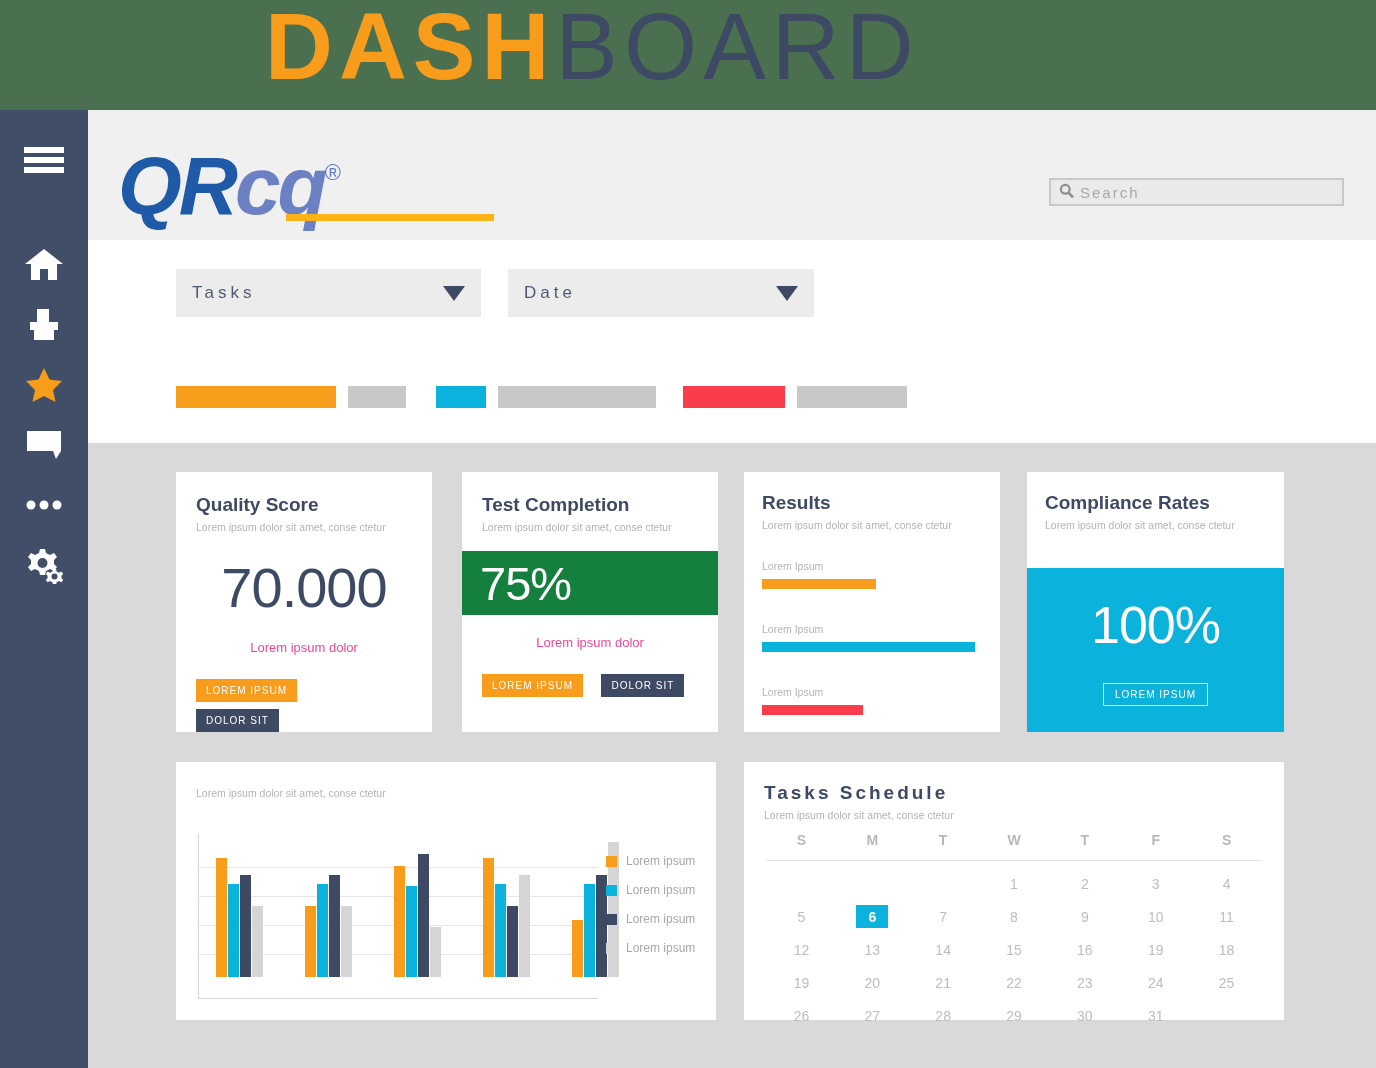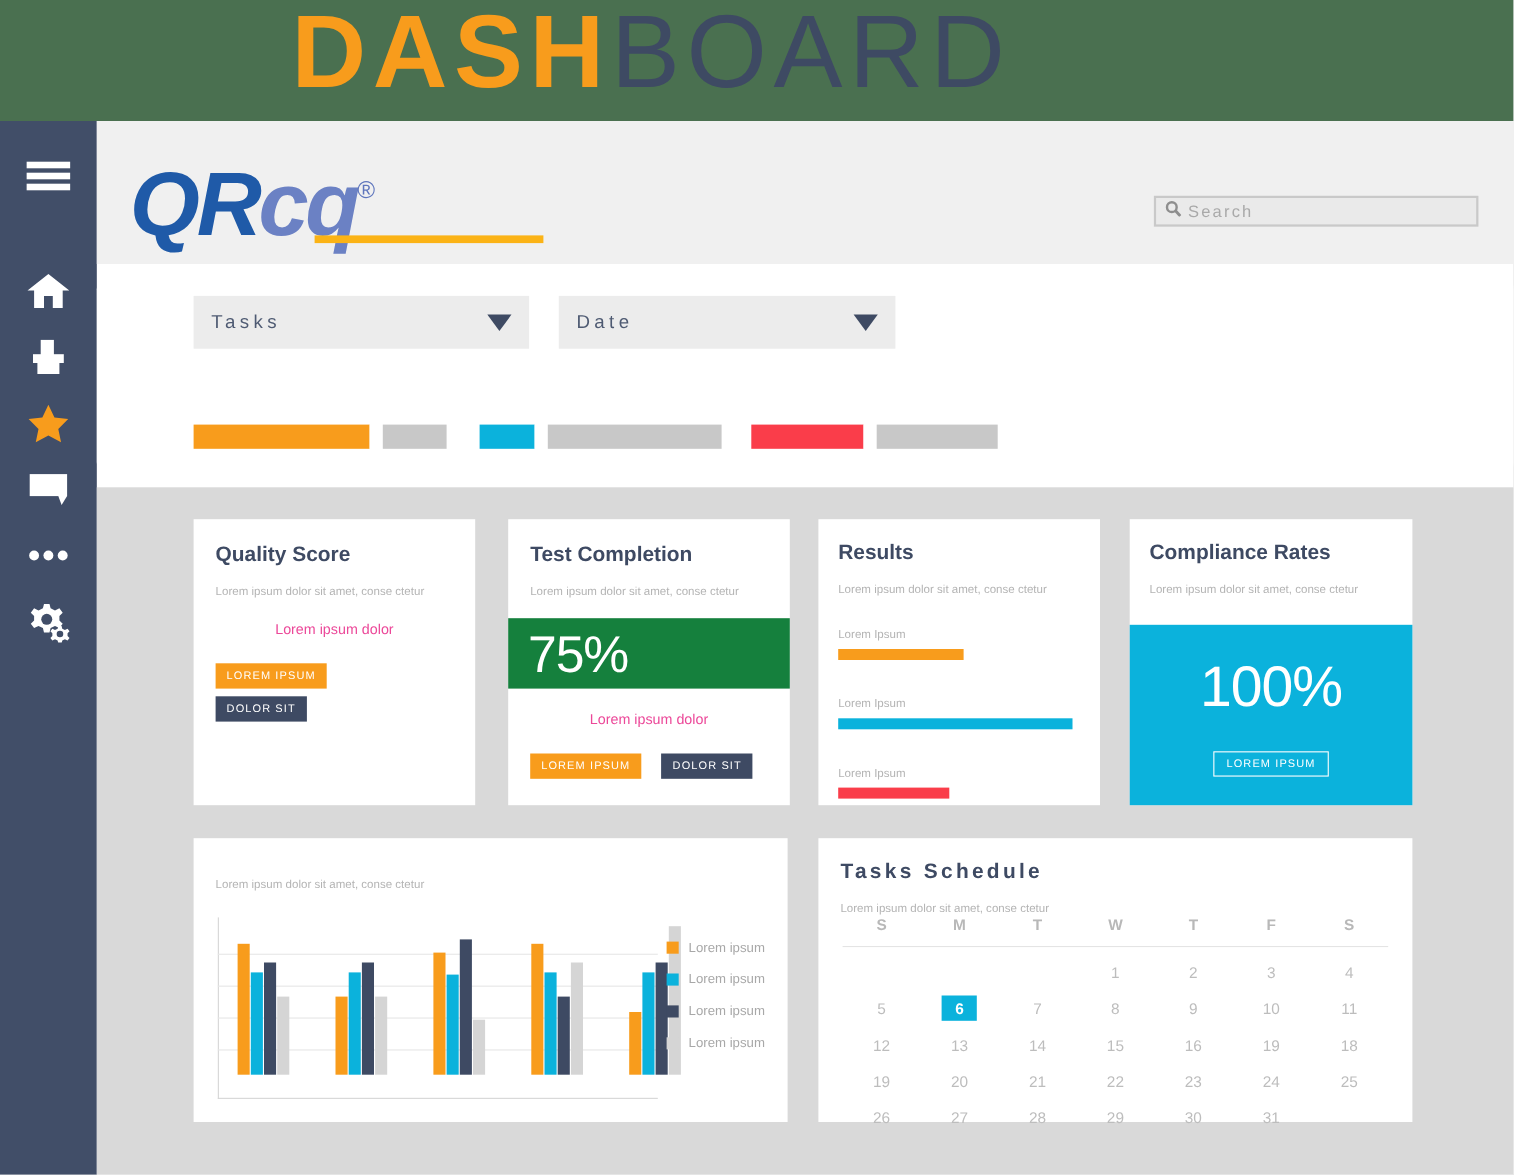--- a/index.html
+++ b/index.html
@@ -137,21 +137,21 @@
     width: 1288px; height: 625px;
     background: #d9d9d9;
   }
 
   .card { position: absolute; background: #ffffff; }
   .card-title {
     font-size: 19px; font-weight: bold; color: #3e4a63;
   }
   .card-title.spaced { letter-spacing: 3px; }
   .card-sub {
-    font-size: 10.5px; color: #b4b4b4; margin-top: 16px;
+    font-size: 10.5px; color: #b4b4b4; margin-top: 5px;
   }
 
   
   .card-quality { left: 88px; top: 29px; width: 256px; height: 260px; }
   .card-quality .pad { padding: 22px 20px 0 20px; }
   .big-number {
     font-size: 56px; color: #3e4a63; font-weight: normal;
     text-align: center; letter-spacing: -1px; margin-top: 22px;
   }
   .mini-note {
@@ -392,20 +392,21 @@
     <div class="rest" style="width:110px;"></div>
   </div>
 </div>
 
 <div class="content">
 
   <div class="card card-quality">
     <div class="pad">
       <div class="card-title">Quality Score</div>
       <div class="card-sub">Lorem ipsum dolor sit amet, conse ctetur</div>
+      <div class="big-number">70.000</div>
       <div class="mini-note">Lorem ipsum dolor</div>
       <div class="btn-row">
         <span class="btn btn-orange">LOREM IPSUM</span>
       </div>
       <div class="btn-row2">
         <span class="btn btn-navy">DOLOR SIT</span>
       </div>
     </div>
   </div>
 

